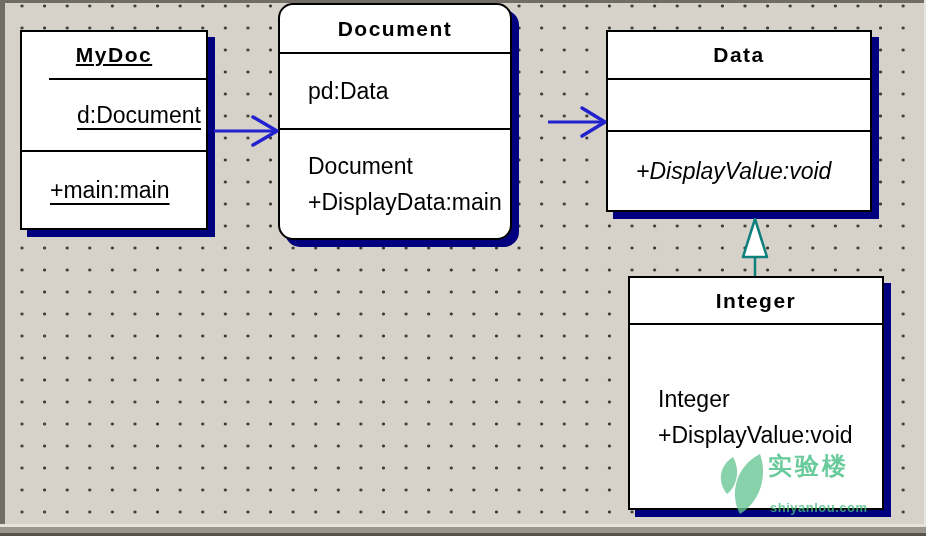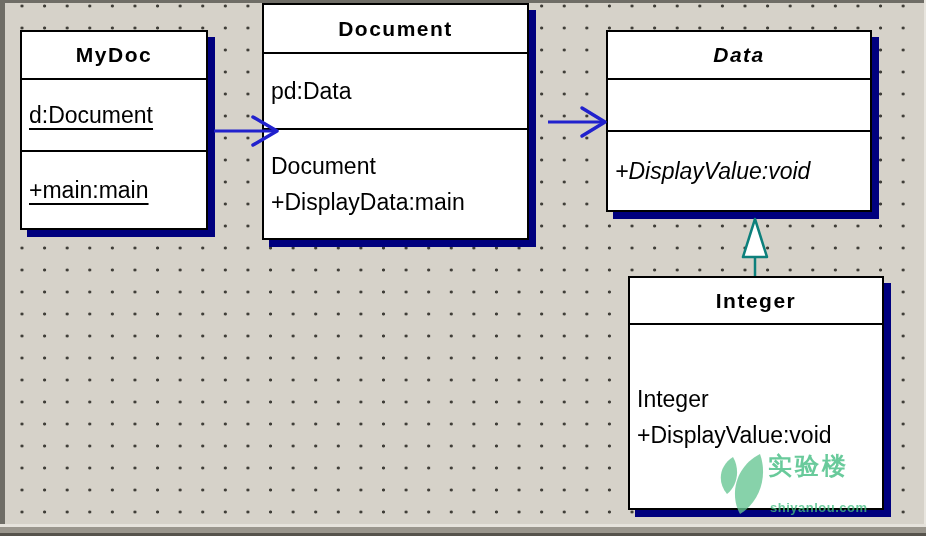--- a/index.html
+++ b/index.html
@@ -37,33 +37,33 @@
     z-index:10;
   }
   .uml-title{
     display:flex;align-items:center;justify-content:center;
     font-weight:bold;font-size:21px;letter-spacing:1.5px;color:#000;
     flex:0 0 auto;
   }
   .uml-section{
     border-top:2px solid #000;
     display:flex;flex-direction:column;justify-content:center;
-    padding-left:7px;padding-right:6px;
+    padding-left:28px;padding-right:6px;
     flex:0 0 auto;
   }
   .uml-section.grow{flex:1 1 auto;}
   .member{
     font-size:23px;color:#000;line-height:36px;white-space:nowrap;
   }
   .member.static{
     text-decoration:underline;
     text-underline-offset:5px;
     text-decoration-thickness:2px;
   }
-  .abstract .uml-title{font-style:italic;}
+  .abstract .uml-title{}
   .member.italic{font-style:italic;}
 
   
   #connectors{
     position:absolute;left:0;top:0;width:926px;height:536px;
     z-index:20;
   }
 
   
   #watermark{
@@ -81,30 +81,30 @@
     font-size:13px;font-weight:bold;color:#45bd82;letter-spacing:.5px;
     line-height:1;white-space:nowrap;
   }
 </style>
 </head>
 <body>
 
 <div id="stage">
 
   <div class="uml-class" style="left:20px;top:30px;width:188px;height:200px;">
-    <div class="uml-title" style="height:46px;">MyDoc</div>
-    <div class="uml-section" style="height:70px;">
+    <div class="uml-title" style="height:46px;text-decoration:underline;">MyDoc</div>
+    <div class="uml-section" style="height:70px;margin-left:27px;">
       <div class="member static">d:Document</div>
     </div>
     <div class="uml-section grow">
       <div class="member static">+main:main</div>
     </div>
   </div>
 
-  <div class="uml-class" style="left:262px;top:3px;width:267px;height:237px;">
+  <div class="uml-class" style="left:278px;top:3px;width:234px;height:237px;border-radius:15px;">
     <div class="uml-title" style="height:47px;">Document</div>
     <div class="uml-section" style="height:74px;">
       <div class="member">pd:Data</div>
     </div>
     <div class="uml-section grow">
       <div class="member">Document</div>
       <div class="member">+DisplayData:main</div>
     </div>
   </div>
 

